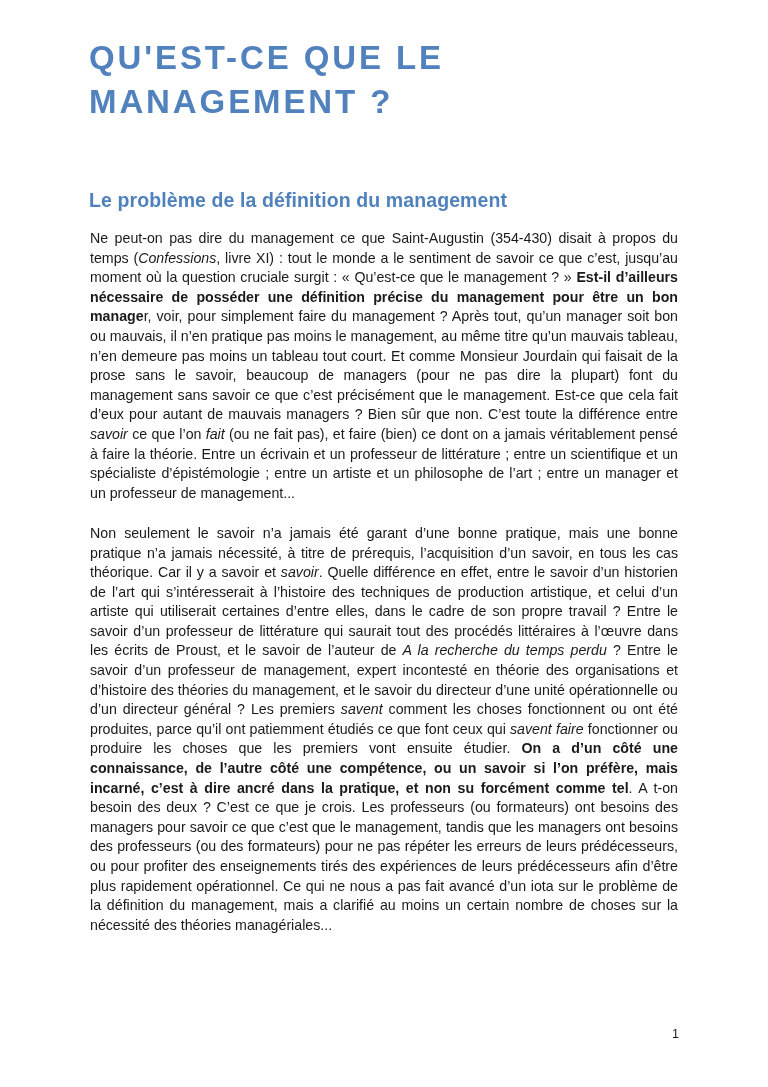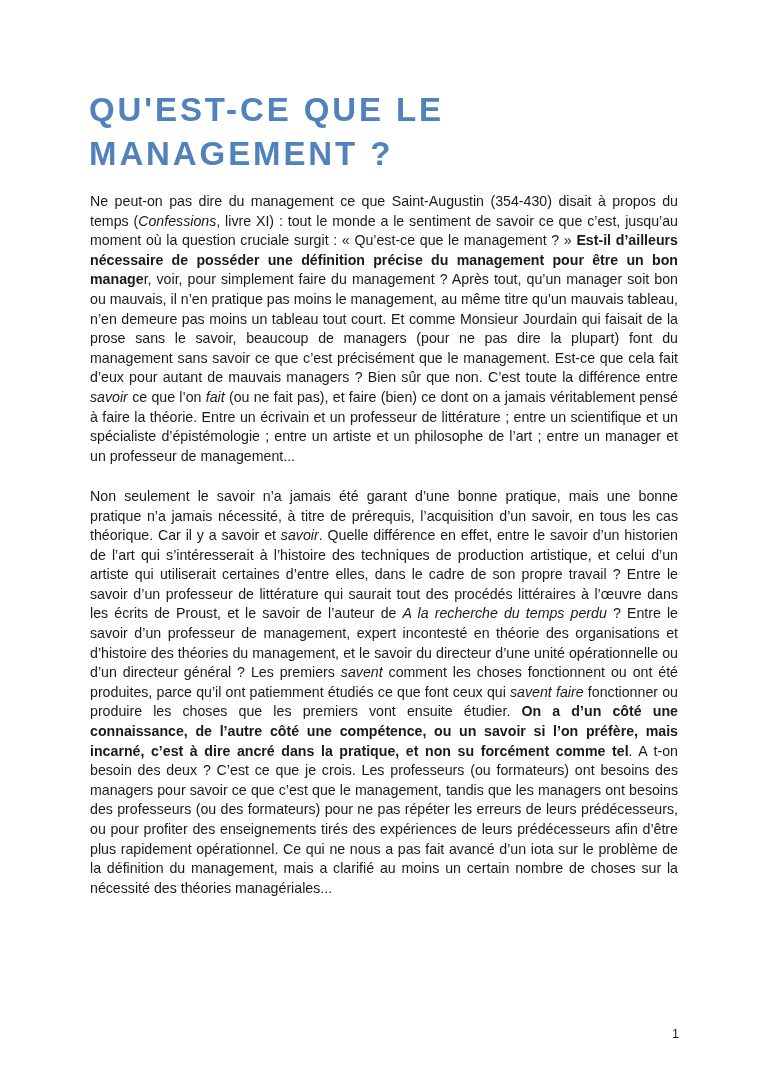--- a/index.html
+++ b/index.html
@@ -24,21 +24,21 @@
   .content {
     position: absolute;
     left: 89px;
     top: 0;
     width: 590px;
   }
 
   
   .doc-title {
     margin: 0;
-    padding-top: 88px;
+    padding-top: 36px;
     font-family: "Liberation Sans", sans-serif;
     font-size: 33px;
     line-height: 44px;
     font-weight: 700;
     letter-spacing: 2.9px;
     color: #5182bd;
     text-transform: uppercase;
     white-space: pre-line;
   }
 
@@ -91,20 +91,21 @@
 </style>
 </head>
 <body>
 
 <div class="page">
   <div class="content">
 
     <h1 class="doc-title">Qu'est-ce que le
 management ?</h1>
 
+    <h2 class="section-heading">Le problème de la définition du management</h2>
 
     <p class="body-text first"><span>Ne peut-on pas dire du management ce que Saint-Augustin (354-430) disait à propos du temps (</span><i>Confessions</i><span>, livre XI) : tout le monde a le sentiment de savoir ce que c’est, jusqu’au moment où la question cruciale surgit : « Qu’est-ce que le management ? » </span><b>Est-il d’ailleurs nécessaire de posséder une définition précise du management pour être un bon manage</b><span>r, voir, pour simplement faire du management ? Après tout, qu’un manager soit bon ou mauvais, il n’en pratique pas moins le management, au même titre qu’un mauvais tableau, n’en demeure pas moins un tableau tout court. Et comme Monsieur Jourdain qui faisait de la prose sans le savoir, beaucoup de managers (pour ne pas dire la plupart) font du management sans savoir ce que c’est précisément que le management. Est-ce que cela fait d’eux pour autant de mauvais managers ? Bien sûr que non. C’est toute la différence entre </span><i>savoir</i><span> ce que l’on </span><i>fait</i><span> (ou ne fait pas), et faire (bien) ce dont on a jamais véritablement pensé à faire la théorie. Entre un écrivain et un professeur de littérature ; entre un scientifique et un spécialiste d’épistémologie ; entre un artiste et un philosophe de l’art ; entre un manager et un professeur de management...</span></p>
 
     <p class="body-text gap"><span>Non seulement le savoir n’a jamais été garant d’une bonne pratique, mais une bonne pratique n’a jamais nécessité, à titre de prérequis, l’acquisition d’un savoir, en tous les cas théorique. Car il y a savoir et </span><i>savoir</i><span>. Quelle différence en effet, entre le savoir d’un historien de l’art qui s’intéresserait à l’histoire des techniques de production artistique, et celui d’un artiste qui utiliserait certaines d’entre elles, dans le cadre de son propre travail ? Entre le savoir d’un professeur de littérature qui saurait tout des procédés littéraires à l’œuvre dans les écrits de Proust, et le savoir de l’auteur de </span><i>A la recherche du temps perdu</i><span> ? Entre le savoir d’un professeur de management, expert incontesté en théorie des organisations et d’histoire des théories du management, et le savoir du directeur d’une unité opérationnelle ou d’un directeur général ? Les premiers </span><i>savent</i><span> comment les choses fonctionnent ou ont été produites, parce qu’il ont patiemment étudiés ce que font ceux qui </span><i>savent faire</i><span> fonctionner ou produire les choses que les premiers vont ensuite étudier. </span><b>On a d’un côté une connaissance, de l’autre côté une compétence, ou un savoir si l’on préfère, mais incarné, c’est à dire ancré dans la pratique, et non su forcément comme tel</b><span>. A t-on besoin des deux ? C’est ce que je crois. Les professeurs (ou formateurs) ont besoins des managers pour savoir ce que c’est que le management, tandis que les managers ont besoins des professeurs (ou des formateurs) pour ne pas répéter les erreurs de leurs prédécesseurs, ou pour profiter des enseignements tirés des expériences de leurs prédécesseurs afin d’être plus rapidement opérationnel. Ce qui ne nous a pas fait avancé d’un iota sur le problème de la définition du management, mais a clarifié au moins un certain nombre de choses sur la nécessité des théories managériales...</span></p>
 
   </div>
 
   <div class="page-number">1</div>
 </div>
 

